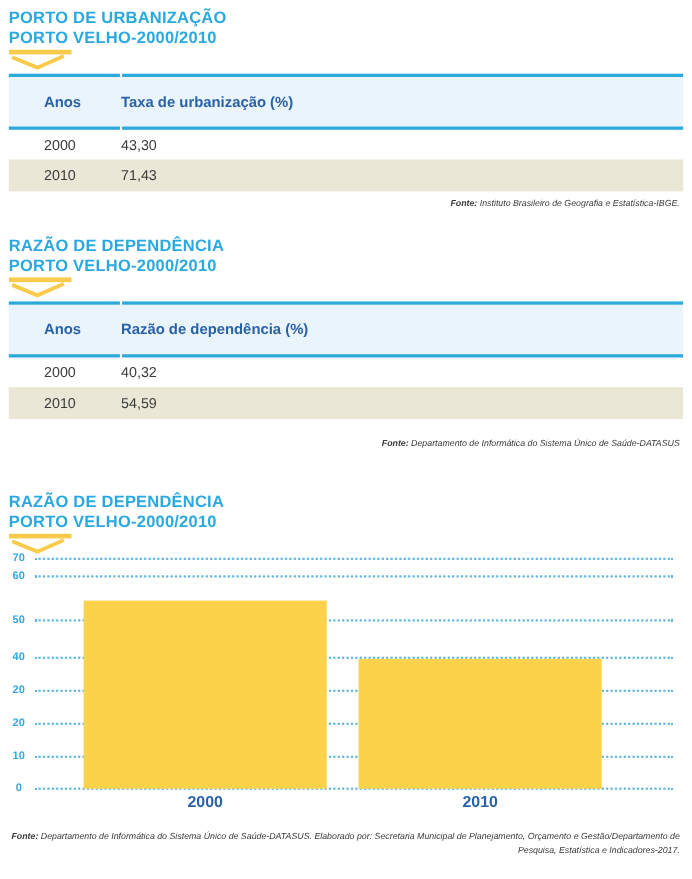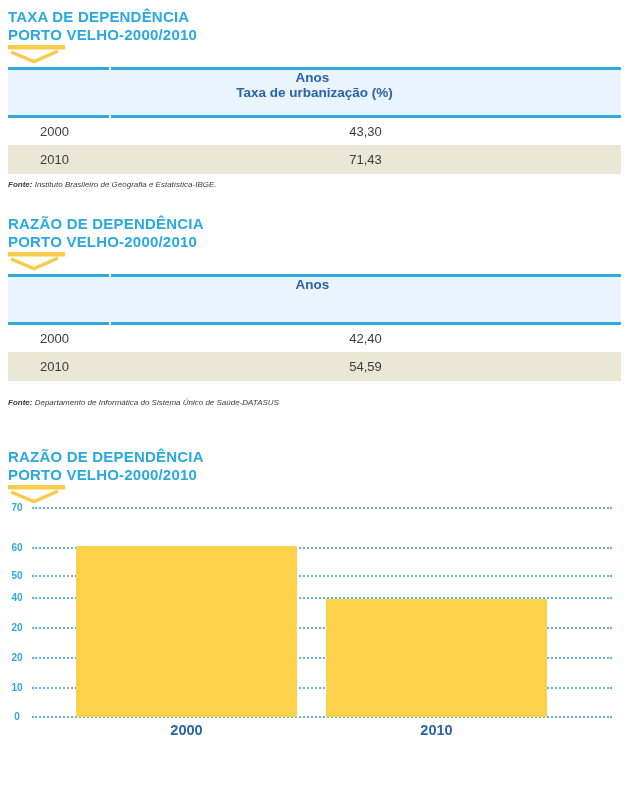--- a/index.html
+++ b/index.html
@@ -19,28 +19,28 @@
   .sec-title.s3 { margin-top:40px; }
   .tri { display:block; margin-top:1px; }
 
   
   .tbl { margin-top:3px; }
   .border-row { display:flex; gap:2px; }
   .border-row .seg { height:3px; background:#2EA9DD; }
   .border-row .seg.c1 { width:101px; }
   .border-row .seg.c2 { flex:1; }
   .hdr { display:flex; align-items:center; background:#EAF4FD; height:45px;
-         color:#2A62A7; font-weight:bold; font-size:13.5px;flex-direction:column; }
+         color:#2A62A7; font-weight:bold; font-size:13.5px; }
   .trow { display:flex; align-items:center; height:27px; font-size:13px; color:#3C3C3C; }
   .trow.alt { background:#EAE7D6; height:29px; }
   .cell1 { width:102px; padding-left:32px; }
-  .cell2 { flex:1; text-align:center; }
+  .cell2 { flex:1; }
 
   .fonte { margin-top:5px; font-size:8px; line-height:11px; font-style:italic;
-           color:#3B3B3B; max-width:610px; }
+           color:#3B3B3B; max-width:610px;text-align:right; }
   .fonte .flabel { font-weight:bold; }
   .fonte.bottom { margin-top:14px; line-height:12px; }
   .fonte.mid { margin-top:16px; }
 
   
   .chart { margin-top:3px; }
   .plot { position:relative; margin-left:24px; width:580px; height:210px; }
   .gridline { position:absolute; left:0; right:0; height:0;
               border-top:2px dotted #5FB5DF; z-index:0; }
   .tick { position:absolute; left:-26px; top:-7px; width:22px; text-align:center;
@@ -52,21 +52,21 @@
   .xlabel { position:absolute; top:5px; width:221px; text-align:center;
             color:#2A62A7; font-size:14.5px; font-weight:bold; }
   .xlabel.l0 { left:44px; }
   .xlabel.l1 { left:294px; }
 </style>
 </head>
 <body>
 
 <div>
   <div class="sec-title s1">
-    <div>TAXA DE DEPENDÊNCIA</div>
+    <div>PORTO DE URBANIZAÇÃO</div>
     <div>PORTO VELHO-2000/2010</div>
   </div>
   <svg class="tri" width="58" height="19" viewBox="0 0 58 19">
     <rect x="0" y="0" width="57" height="4.5" fill="#F8CB4C"></rect>
     <path d="M3 7 L26 16.5 L50 6" fill="none" stroke="#F8CB4C" stroke-width="3.5"></path>
   </svg>
 
   <div class="tbl">
     <div class="border-row">
       <div class="seg c1"></div>
@@ -103,28 +103,29 @@
     <path d="M3 7 L26 16.5 L50 6" fill="none" stroke="#F8CB4C" stroke-width="3.5"></path>
   </svg>
 
   <div class="tbl">
     <div class="border-row">
       <div class="seg c1"></div>
         <div class="seg c2"></div>
     </div>
     <div class="hdr">
       <div class="cell1">Anos</div>
+      <div class="cell2">Razão de dependência (%)</div>
     </div>
     <div class="border-row">
       <div class="seg c1"></div>
         <div class="seg c2"></div>
     </div>
     <div class="trow">
       <div class="cell1">2000</div>
-      <div class="cell2">42,40</div>
+      <div class="cell2">40,32</div>
     </div>
     <div class="trow alt">
       <div class="cell1">2010</div>
       <div class="cell2">54,59</div>
     </div>
   </div>
 
   <div class="fonte mid">
     <div><span class="flabel">Fonte:</span><span> Departamento de Informática do Sistema Único de Saúde-DATASUS</span></div>
   </div>
@@ -140,24 +141,24 @@
     <path d="M3 7 L26 16.5 L50 6" fill="none" stroke="#F8CB4C" stroke-width="3.5"></path>
   </svg>
 
   <div class="chart">
     <div class="plot">
       <div class="bar b0" style="height: 171px;"></div>
       <div class="bar b1" style="height: 118.5px;"></div>
     <div class="gridline" style="top: 0px;">
           <span class="tick">70</span>
         </div>
-        <div class="gridline" style="top: 40px;">
+        <div class="gridline" style="top: 16px;">
           <span class="tick">60</span>
         </div>
-        <div class="gridline" style="top: 68px;">
+        <div class="gridline" style="top: 56px;">
           <span class="tick">50</span>
         </div>
         <div class="gridline" style="top: 90px;">
           <span class="tick">40</span>
         </div>
         <div class="gridline" style="top: 120px;">
           <span class="tick">20</span>
         </div>
         <div class="gridline" style="top: 150px;">
           <span class="tick">20</span>
@@ -168,13 +169,14 @@
         <div class="gridline" style="top: 209px;">
           <span class="tick">0</span>
         </div>
       </div>
     <div class="xlabels">
       <div class="xlabel l0">2000</div>
       <div class="xlabel l1">2010</div>
     </div>
   </div>
 
+  <div class="fonte bottom"><span class="flabel">Fonte:</span><span> Departamento de Informática do Sistema Único de Saúde-DATASUS. Elaborado por: Secretaria Municipal de Planejamento, Orçamento e Gestão/Departamento de Pesquisa, Estatística e Indicadores-2017.</span></div>
 </div>
 
 </body></html>

